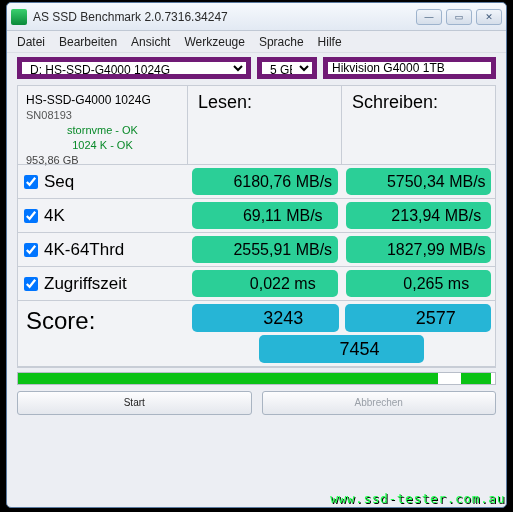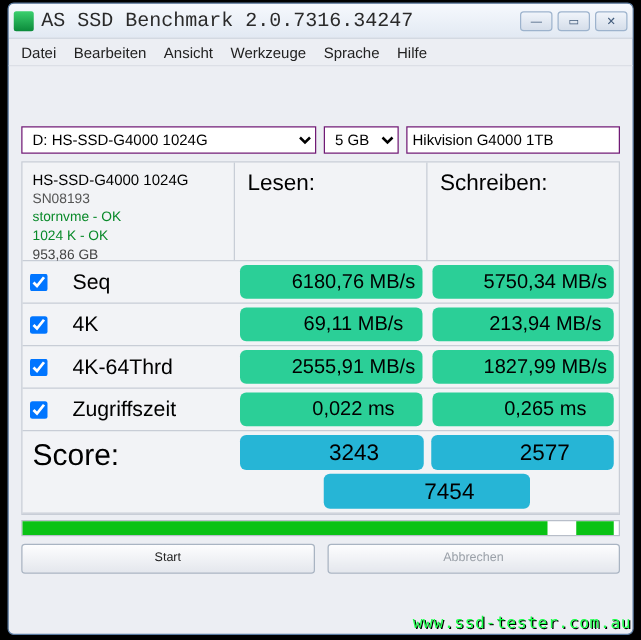--- a/index.html
+++ b/index.html
@@ -1,41 +1,41 @@
 <!DOCTYPE html>
 <html><head>
 <meta charset="utf-8">
 <style>
   * { box-sizing: border-box; margin: 0; padding: 0; font-family: "Segoe UI", Tahoma, sans-serif; }
   body { background: #000; width: 513px; height: 512px; overflow: hidden; position: relative; }
   .window { position: absolute; left: 6px; top: 2px; width: 501px; height: 506px; background: #eceef3; border: 1px solid #5a7aa0; border-radius: 5px; box-shadow: 0 0 5px rgba(0,0,0,0.3); }
   .titlebar { height: 28px; background: linear-gradient(#f6f9fd,#e2e9f3); border-bottom: 1px solid #c0c8d4; display: flex; align-items: center; padding: 0 4px; border-radius: 5px 5px 0 0; }
   .titlebar .icon { width: 16px; height: 16px; background: linear-gradient(#3ad06e,#0b8a3a); border-radius: 2px; margin-right: 6px; }
-  .titlebar .title { font-size: 16px; color: #2a2a2a; flex: 1; font-family: Liberation Mono, monospace; }
+  .titlebar .title { font-size: 12px; color: #2a2a2a; flex: 1; }
   .win-controls { display: flex; gap: 4px; }
   .win-btn { width: 26px; height: 16px; background: linear-gradient(#f0f4fa,#d5deea); border: 1px solid #9db3cd; border-radius: 3px; font-size: 9px; line-height: 14px; text-align: center; color: #405a7a; cursor: default; }
   .menubar { height: 22px; display: flex; align-items: center; gap: 14px; padding: 0 10px; font-size: 12px; color: #222; border-bottom: 1px solid #dcdfe6; }
   .menubar span { cursor: default; }
   .controls { display: flex; gap: 6px; padding: 4px 10px 6px; align-items: center; }
-  select, input[type=text] { height: 22px; font-size: 12px; border: 1px solid #701a75; background: #fff; padding: 0 4px; margin-top: 44px; }
+  select, input[type=text] { height: 22px; font-size: 12px; border: 5px solid #701a75; background: #fff; padding: 0 4px; }
   .sel-drive { width: 236px; }
   .sel-size { width: 60px; }
   .inp-name { flex: 1; }
   .panel { margin: 0 10px 4px; border: 1px solid #c8cdd6; background: #f2f3f6; }
   .header-row { display: flex; height: 78px; }
   .dev-cell { width: 170px; border-right: 1px solid #c8cdd6; padding: 6px 8px; font-size: 12px; line-height: 1.35; }
   .dev-cell .model { color: #000; }
   .dev-cell .serial { color: #555; font-size: 11px; }
-  .dev-cell .ok { color: #0a8a2a; font-size: 11px; }
+  .dev-cell .ok { color: #0a8a2a; font-size: 11px; text-align: center; }
   .dev-cell .cap { color: #444; font-size: 11px; }
   .head-col { flex: 1; display: flex; align-items: flex-start; padding: 6px 10px; font-size: 18px; color: #000; border-right: 1px solid #c8cdd6; }
   .head-col:last-child { border-right: none; }
   .rows { border-top: 1px solid #c8cdd6; }
   .row { display: flex; height: 34px; border-bottom: 1px solid #c8cdd6; align-items: center; }
-  .row .lbl { width: 170px; padding-left: 6px; display: flex; align-items: center; gap: 20px; font-size: 17px; color: #000; }
+  .row .lbl { width: 170px; padding-left: 6px; display: flex; align-items: center; gap: 6px; font-size: 17px; color: #000; }
   .row .lbl input { width: 14px; height: 14px; }
   .val { flex: 1; padding: 2px 4px; }
   .pill { height: 27px; border-radius: 5px; display: flex; align-items: center; justify-content: center; font-size: 16px; color: #000; padding-left: 36px; }
   .g { background: #2bcf97; }
   .score-row { display: flex; border-bottom: 1px solid #c8cdd6; }
   .score-row .lbl2 { width: 170px; padding: 6px 8px; font-size: 24px; color: #000; }
   .score-vals { flex: 1; display: flex; flex-direction: column; padding: 3px 4px; gap: 3px; }
   .score-top { display: flex; gap: 6px; }
   .score-top .pill { flex: 1; }
   .b { background: #26b5d6; height: 28px; font-size: 18px; }

